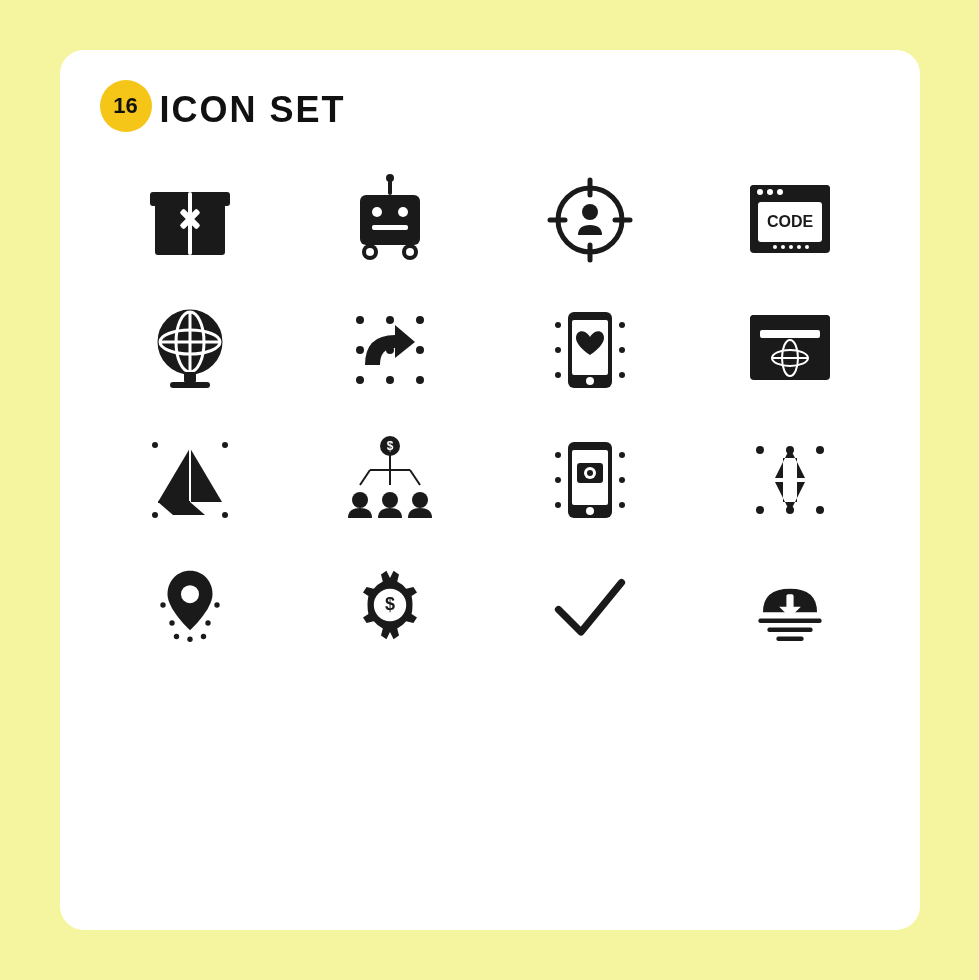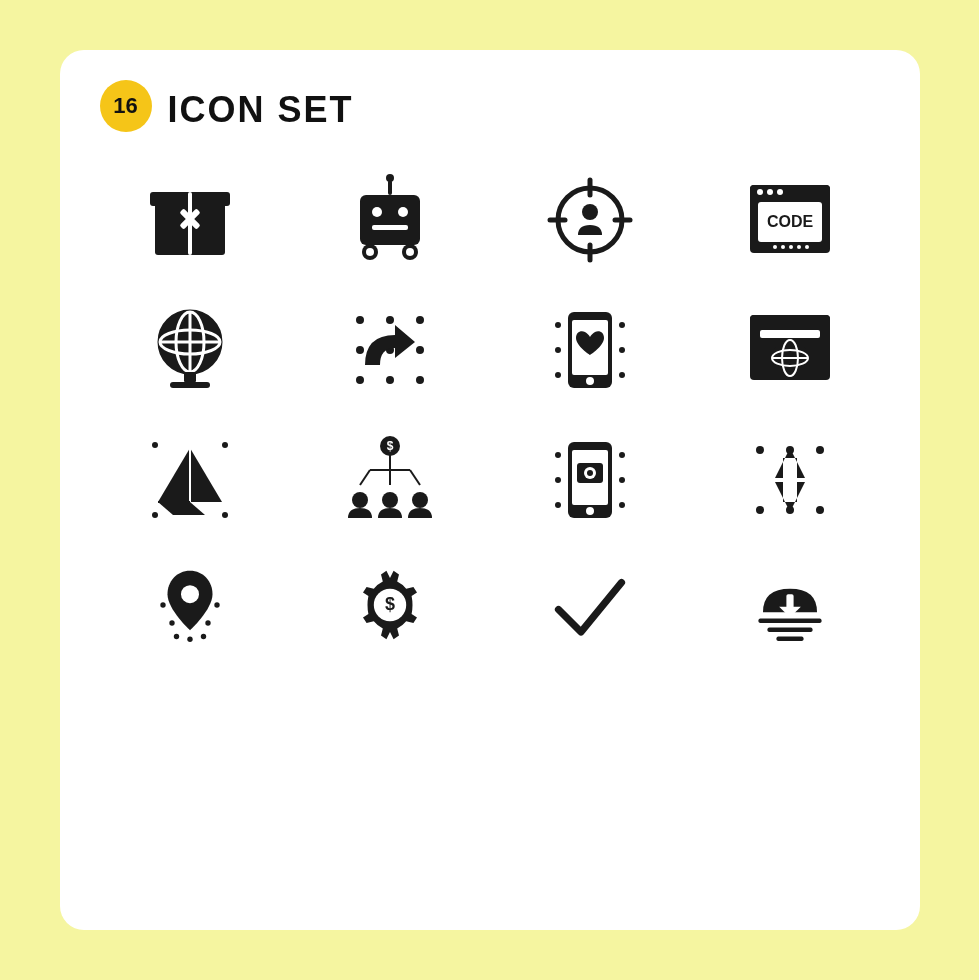--- a/index.html
+++ b/index.html
@@ -21,21 +21,21 @@
       display: flex;
       flex-direction: column;
       align-items: center;
       justify-content: flex-start;
       padding: 30px 40px 20px 40px;
       position: relative;
     }
     .header {
       display: flex;
       align-items: center;
-      gap: 16px;
+      gap: 8px;
       align-self: flex-start;
       margin-bottom: 28px;
     }
     .badge {
       background: #f5c518;
       border-radius: 50%;
       width: 52px;
       height: 52px;
       display: flex;
       align-items: center;

